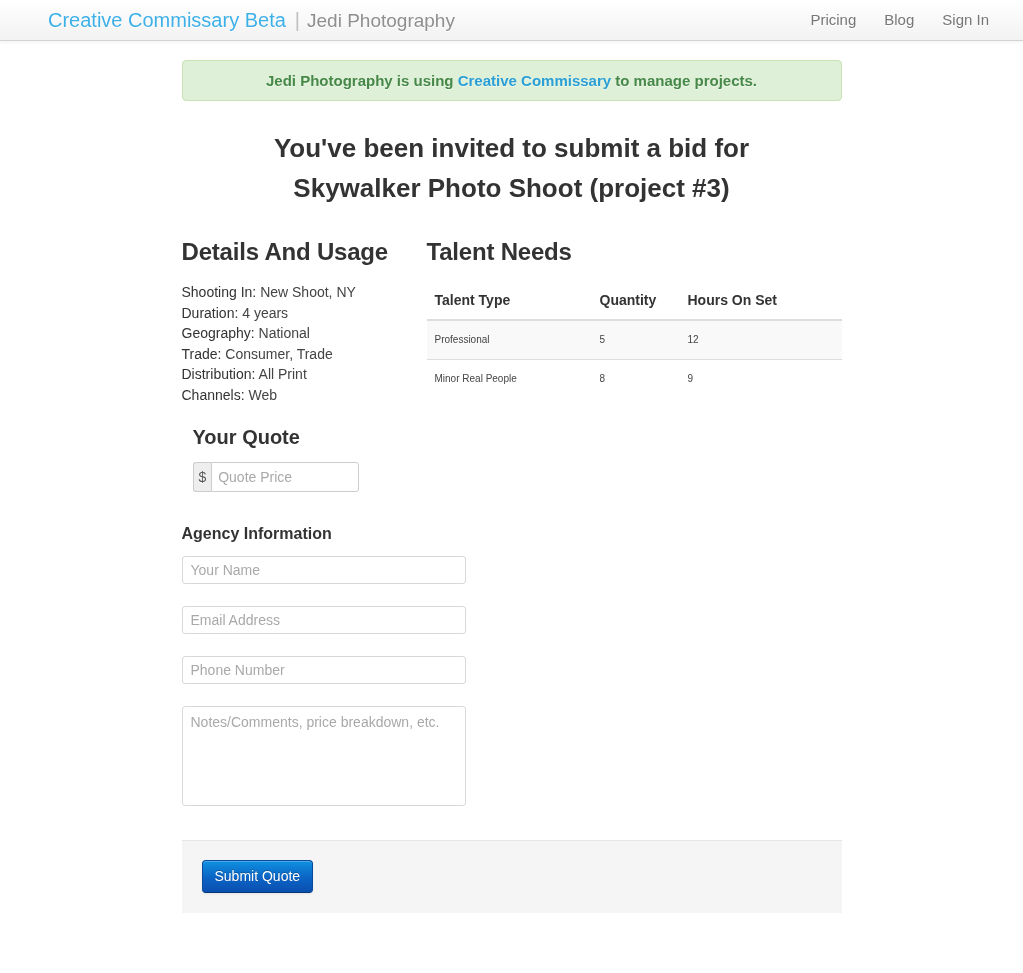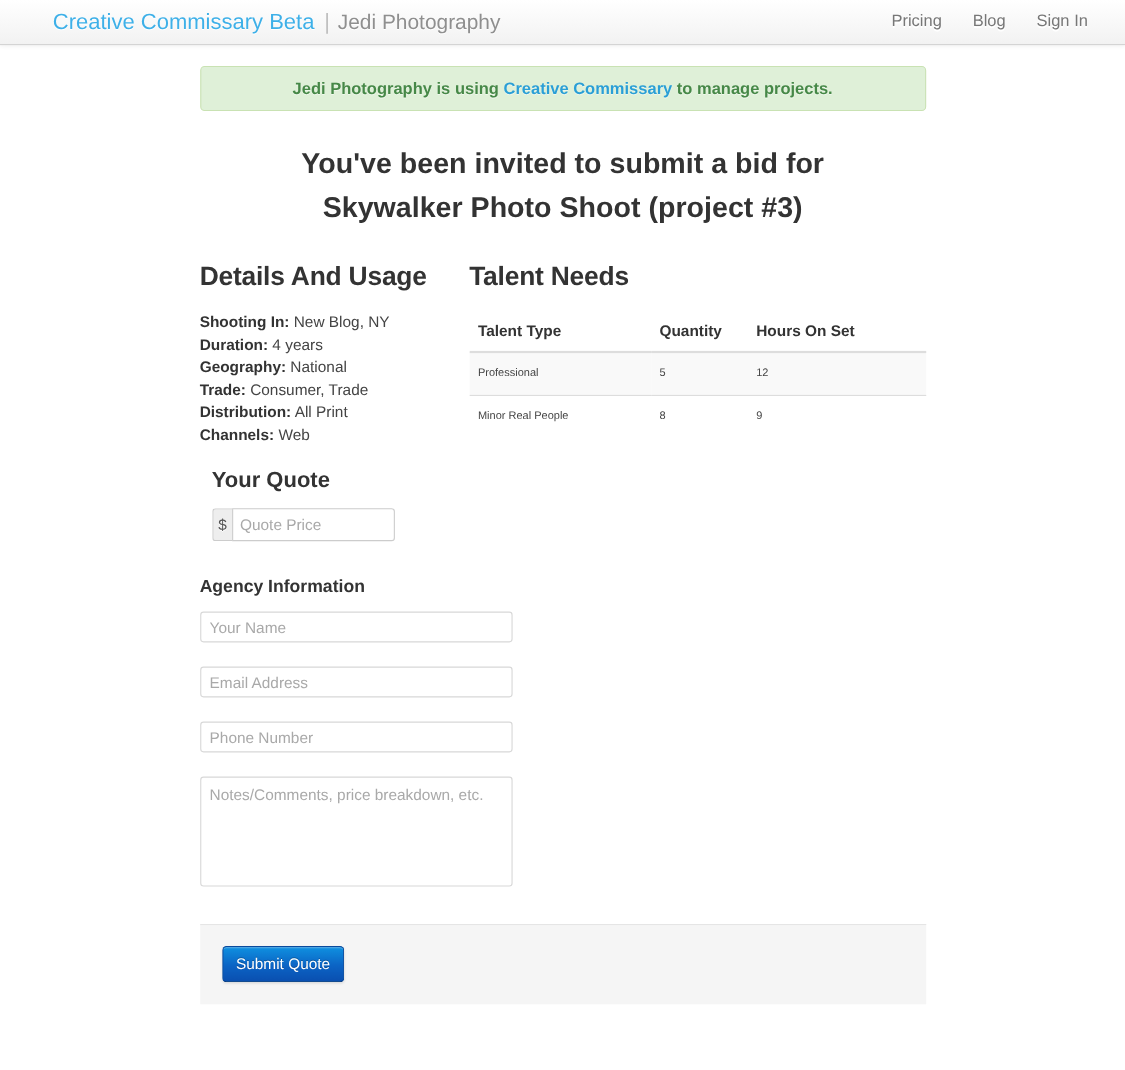--- a/index.html
+++ b/index.html
@@ -143,21 +143,21 @@
     margin: 0 0 10px 0;
   }
 
   
   .detail-list { margin: 0; padding: 0; }
   .detail-row {
     font-size: 14px;
     line-height: 20.5px;
     color: #444444;
   }
-  .detail-row .k { font-weight: bold; color: #333333; text-align: center; }
+  .detail-row .k { font-weight: normal; color: #333333; text-align: center; }
   .detail-row .v { color: #444444; }
 
   
   table.talent {
     width: 100%;
     border-collapse: collapse;
     margin-top: 7px;
   }
   table.talent th {
     text-align: left;
@@ -293,21 +293,21 @@
     <span class="line2">Skywalker Photo Shoot (project #3)</span>
   </h1>
 
   <div class="row">
 
     <div class="col-left">
       <h2 class="section-title">Details And Usage</h2>
       <div class="detail-list">
         <div class="detail-row">
           <span class="k">Shooting In:</span>
-          <span class="v">New Blog, NY</span>
+          <span class="v">New Shoot, NY</span>
         </div>
         <div class="detail-row">
           <span class="k">Duration:</span>
           <span class="v">4 years</span>
         </div>
         <div class="detail-row">
           <span class="k">Geography:</span>
           <span class="v">National</span>
         </div>
         <div class="detail-row">

